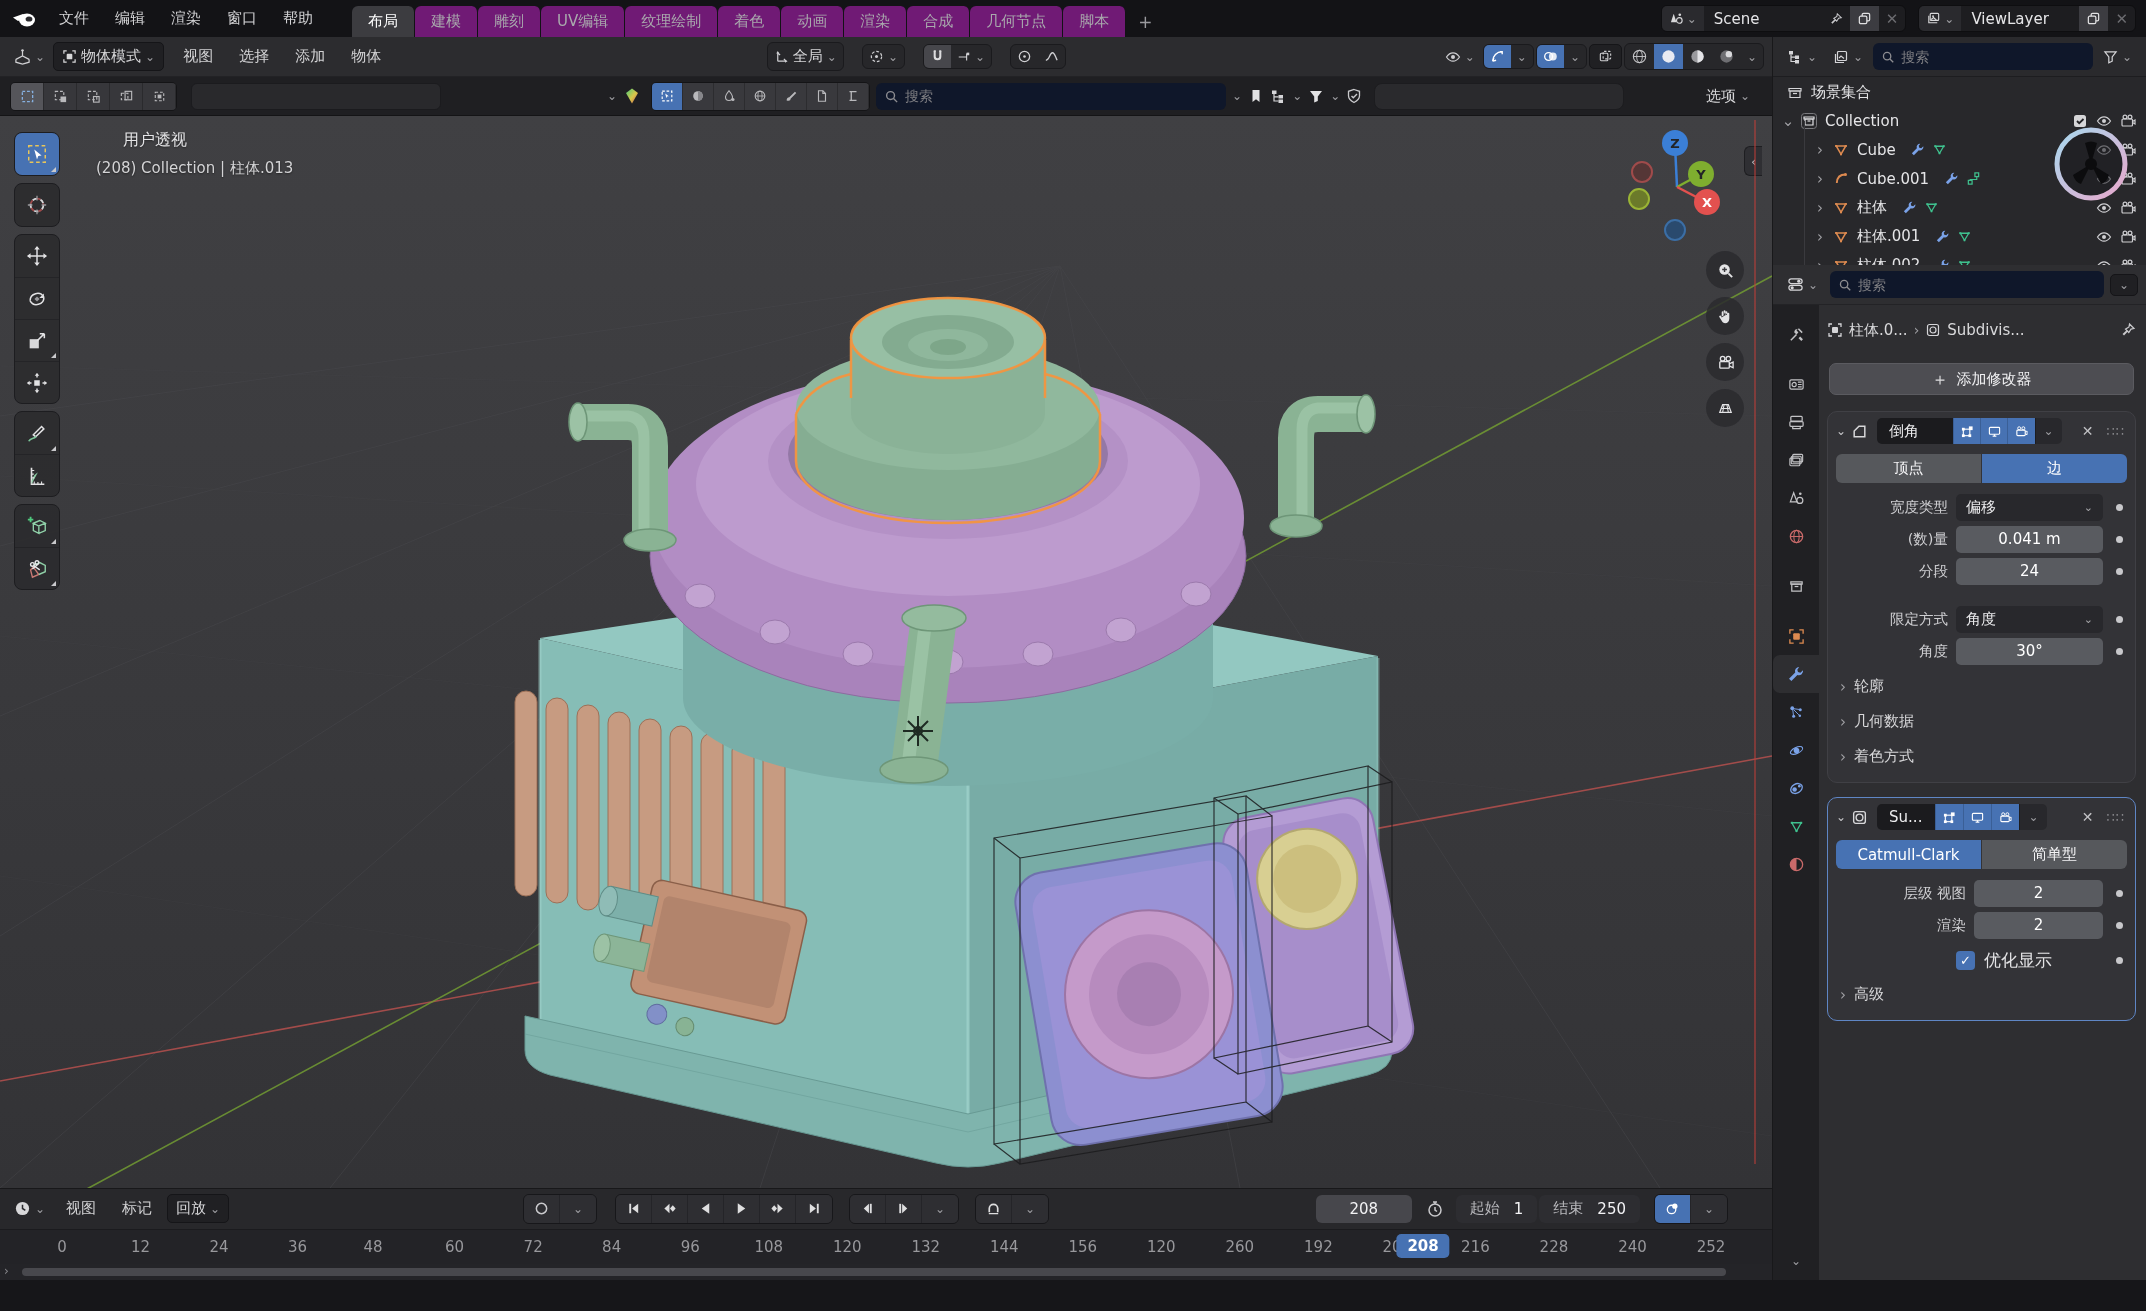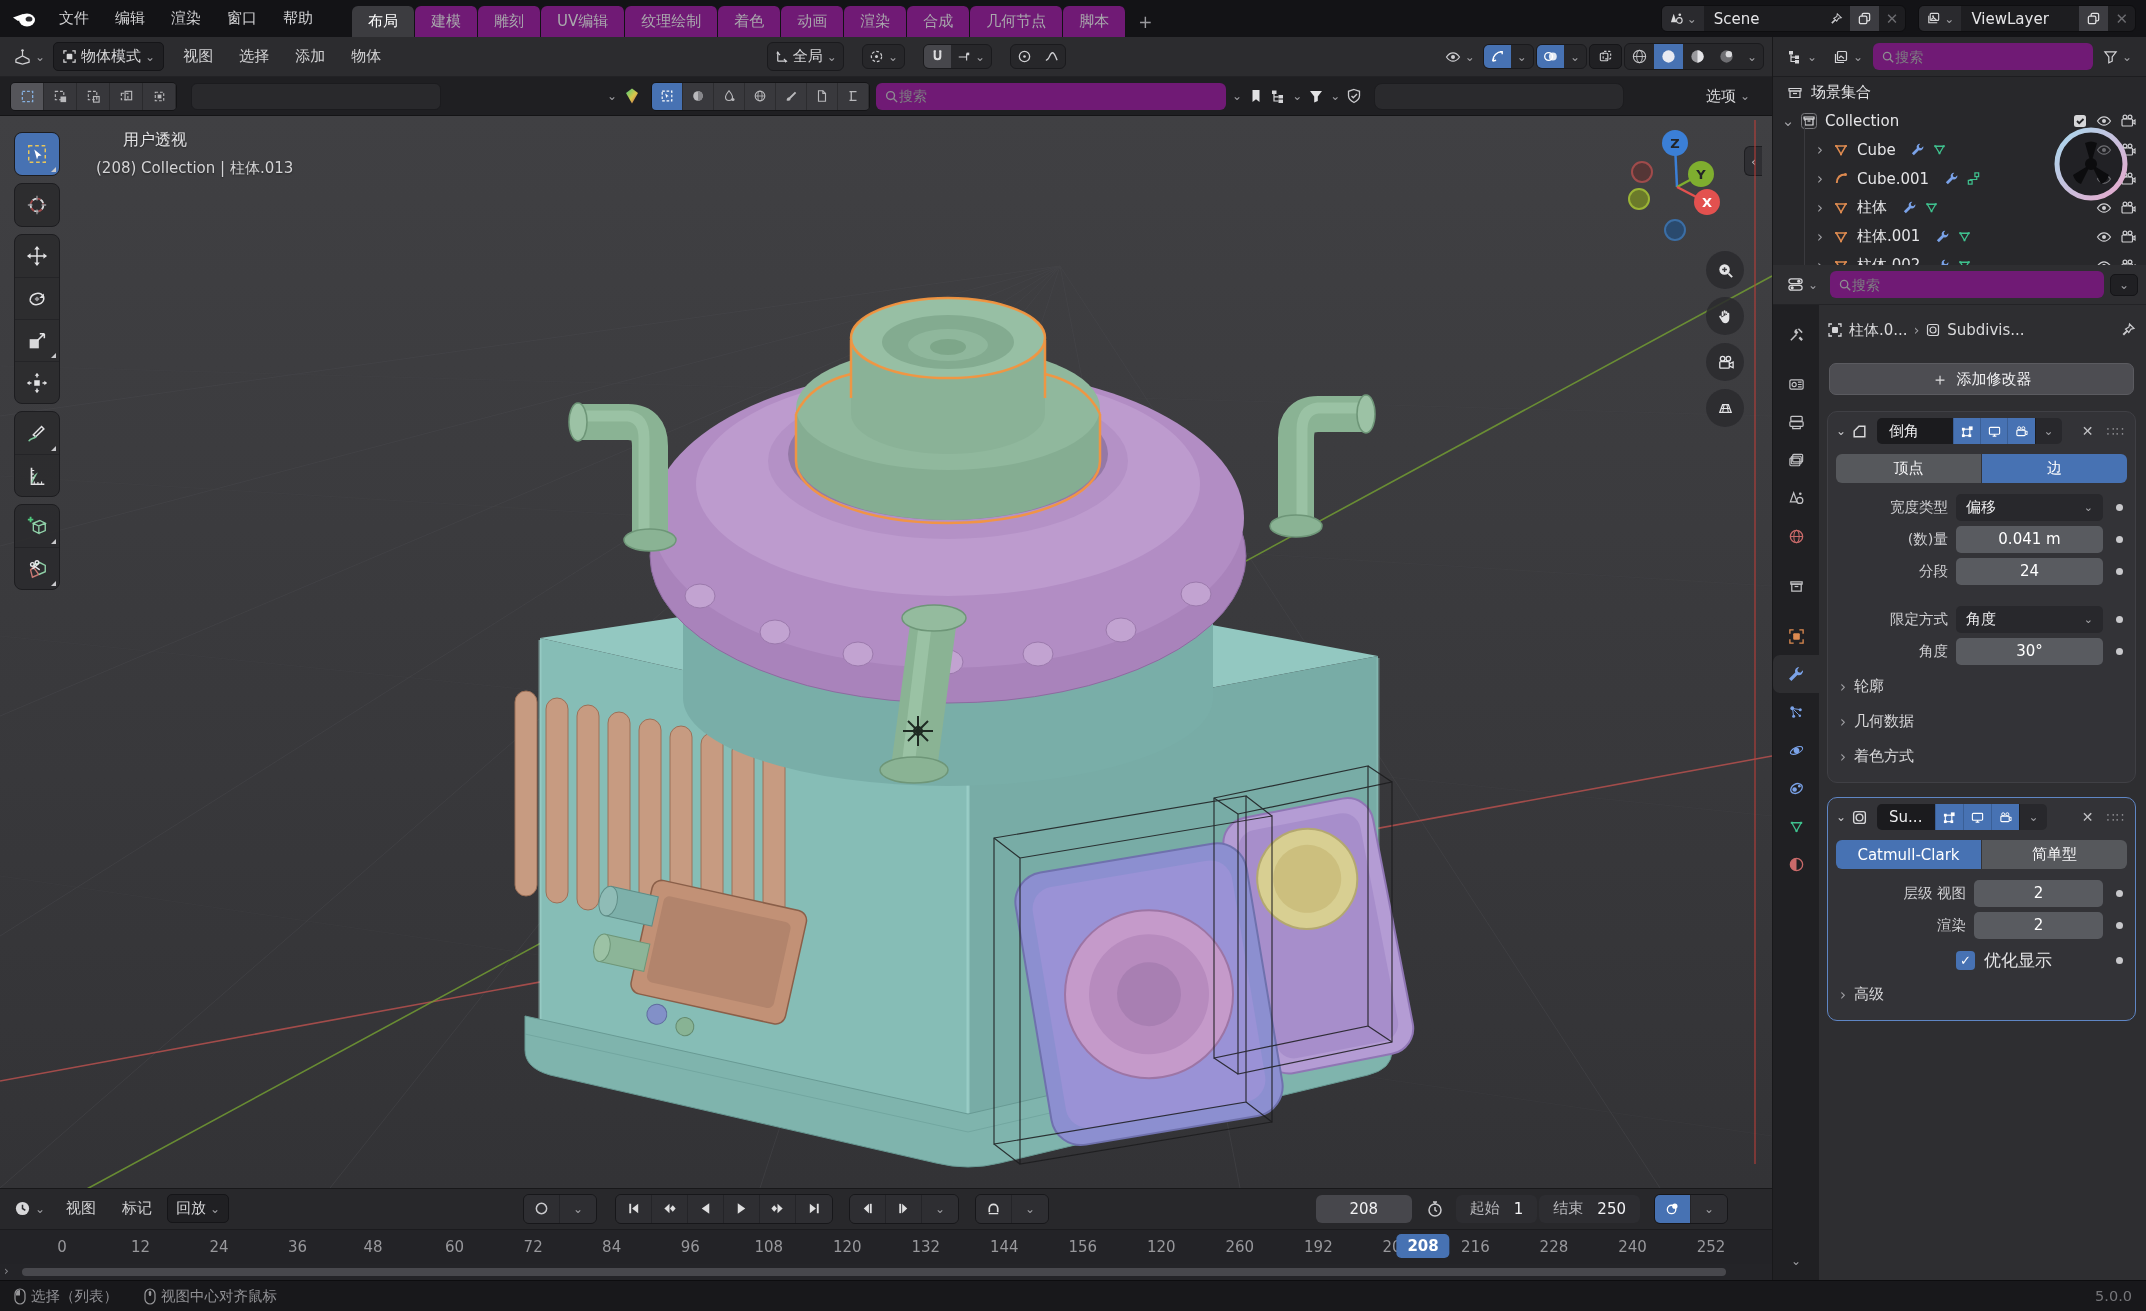--- a/index.html
+++ b/index.html
@@ -45,21 +45,21 @@
 
 
 #tool-row{height:39px;background:#1f1f22;display:flex;align-items:center;padding:0 10px;gap:6px;border-bottom:1px solid #141416;}
 .selmode{display:flex;border-radius:5px;overflow:hidden;border:1px solid #141416;}
 .selmode .sbtn{width:33px;height:27px;background:#37373b;display:flex;align-items:center;justify-content:center;border-right:1px solid #2a2a2d;}
 .selmode .sbtn.on{background:#55555a;}
 .toolstrip{width:250px;height:27px;background:#29292c;border-radius:6px;border:1px solid #1b1b1e;margin-left:8px;}
 .fgroup{display:flex;border-radius:5px;overflow:hidden;border:1px solid #141416;margin-left:4px;}
 .fgroup .sbtn{width:31px;height:27px;background:#39393d;display:flex;align-items:center;justify-content:center;border-right:1px solid #2c2c2f;}
 .fgroup .sbtn.blue{background:#4772b3;}
-.search-box{display:flex;align-items:center;height:27px;background:#701a75;border-radius:6px;padding:0 8px;}
+.search-box{display:flex;align-items:center;height:27px;background:#0f172a;border-radius:6px;padding:0 8px;gap:6px;}
 .search-box input{background:transparent;color:#dcdcde;width:100%;font-size:14px;}
 .search-box input::placeholder{color:#7d7d81;}
 .roundstrip{width:250px;height:27px;background:#2a2a2d;border-radius:8px;border:1px solid #1c1c1f;margin-left:6px;}
 
 
 #viewport{position:relative;flex:1;overflow:hidden;}
 #scene-svg{position:absolute;inset:0;}
 #vp-overlay-text{position:absolute;left:96px;top:14px;text-shadow:0 1px 2px rgba(0,0,0,.45);}
 #vp-view-label{font-size:16px;color:#e4e4e6;margin-left:27px;}
 #vp-context-label{font-size:15px;color:#d4d4d6;margin-top:8px;}
@@ -1643,34 +1643,13 @@
                     <span>高级</span>
                   </div>
                 </div>
             </div>
           </div>
         </div>
       </div>
     </div>
   </div>
 
-  <footer id="statusbar">
-    <span class="hint">
-      <span class="ic">
-          <svg viewBox="0 0 12 17" width="12" height="17">
-            <rect x="1" y="1" width="10" height="15" rx="5" fill="none" stroke="#98989b" stroke-width="1.2"></rect>
-            <path d="M2 7.5V6a4 4 0 0 1 4-4v5.5z" fill="#98989b"></path>
-          </svg>
-        </span>
-      <span>选择（列表）</span>
-    </span>
-    <span class="hint">
-      <span class="ic">
-          <svg viewBox="0 0 12 17" width="12" height="17">
-            <rect x="1" y="1" width="10" height="15" rx="5" fill="none" stroke="#98989b" stroke-width="1.2"></rect>
-            <rect x="4.8" y="3" width="2.4" height="5" rx="1.2" fill="#98989b"></rect>
-          </svg>
-        </span>
-      <span>视图中心对齐鼠标</span>
-    </span>
-    <span id="version">5.0.0</span>
-  </footer>
 </div>
 
 </body></html>

